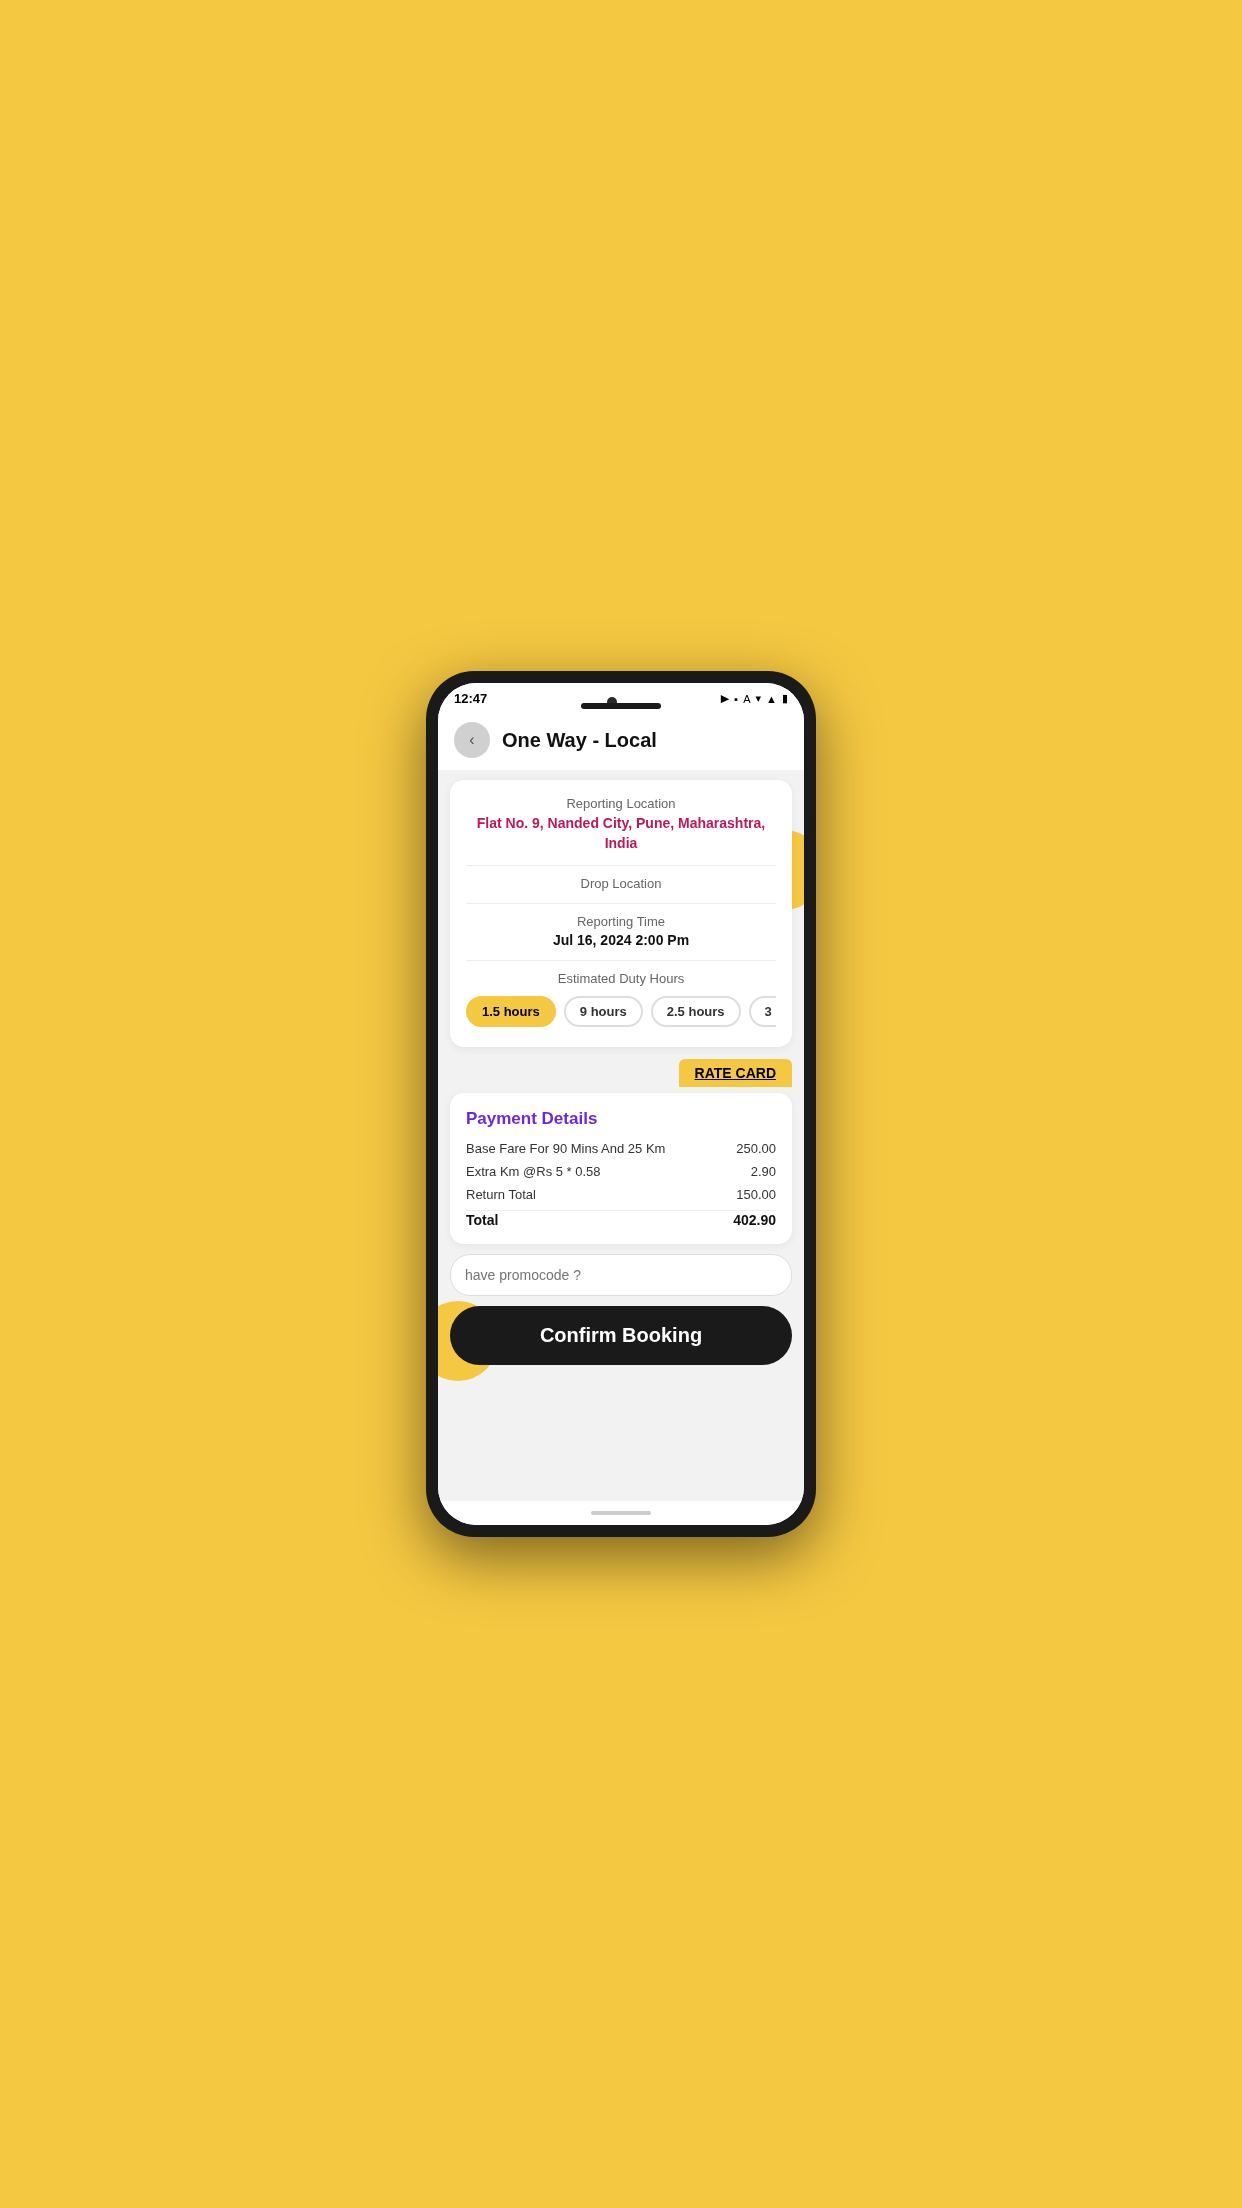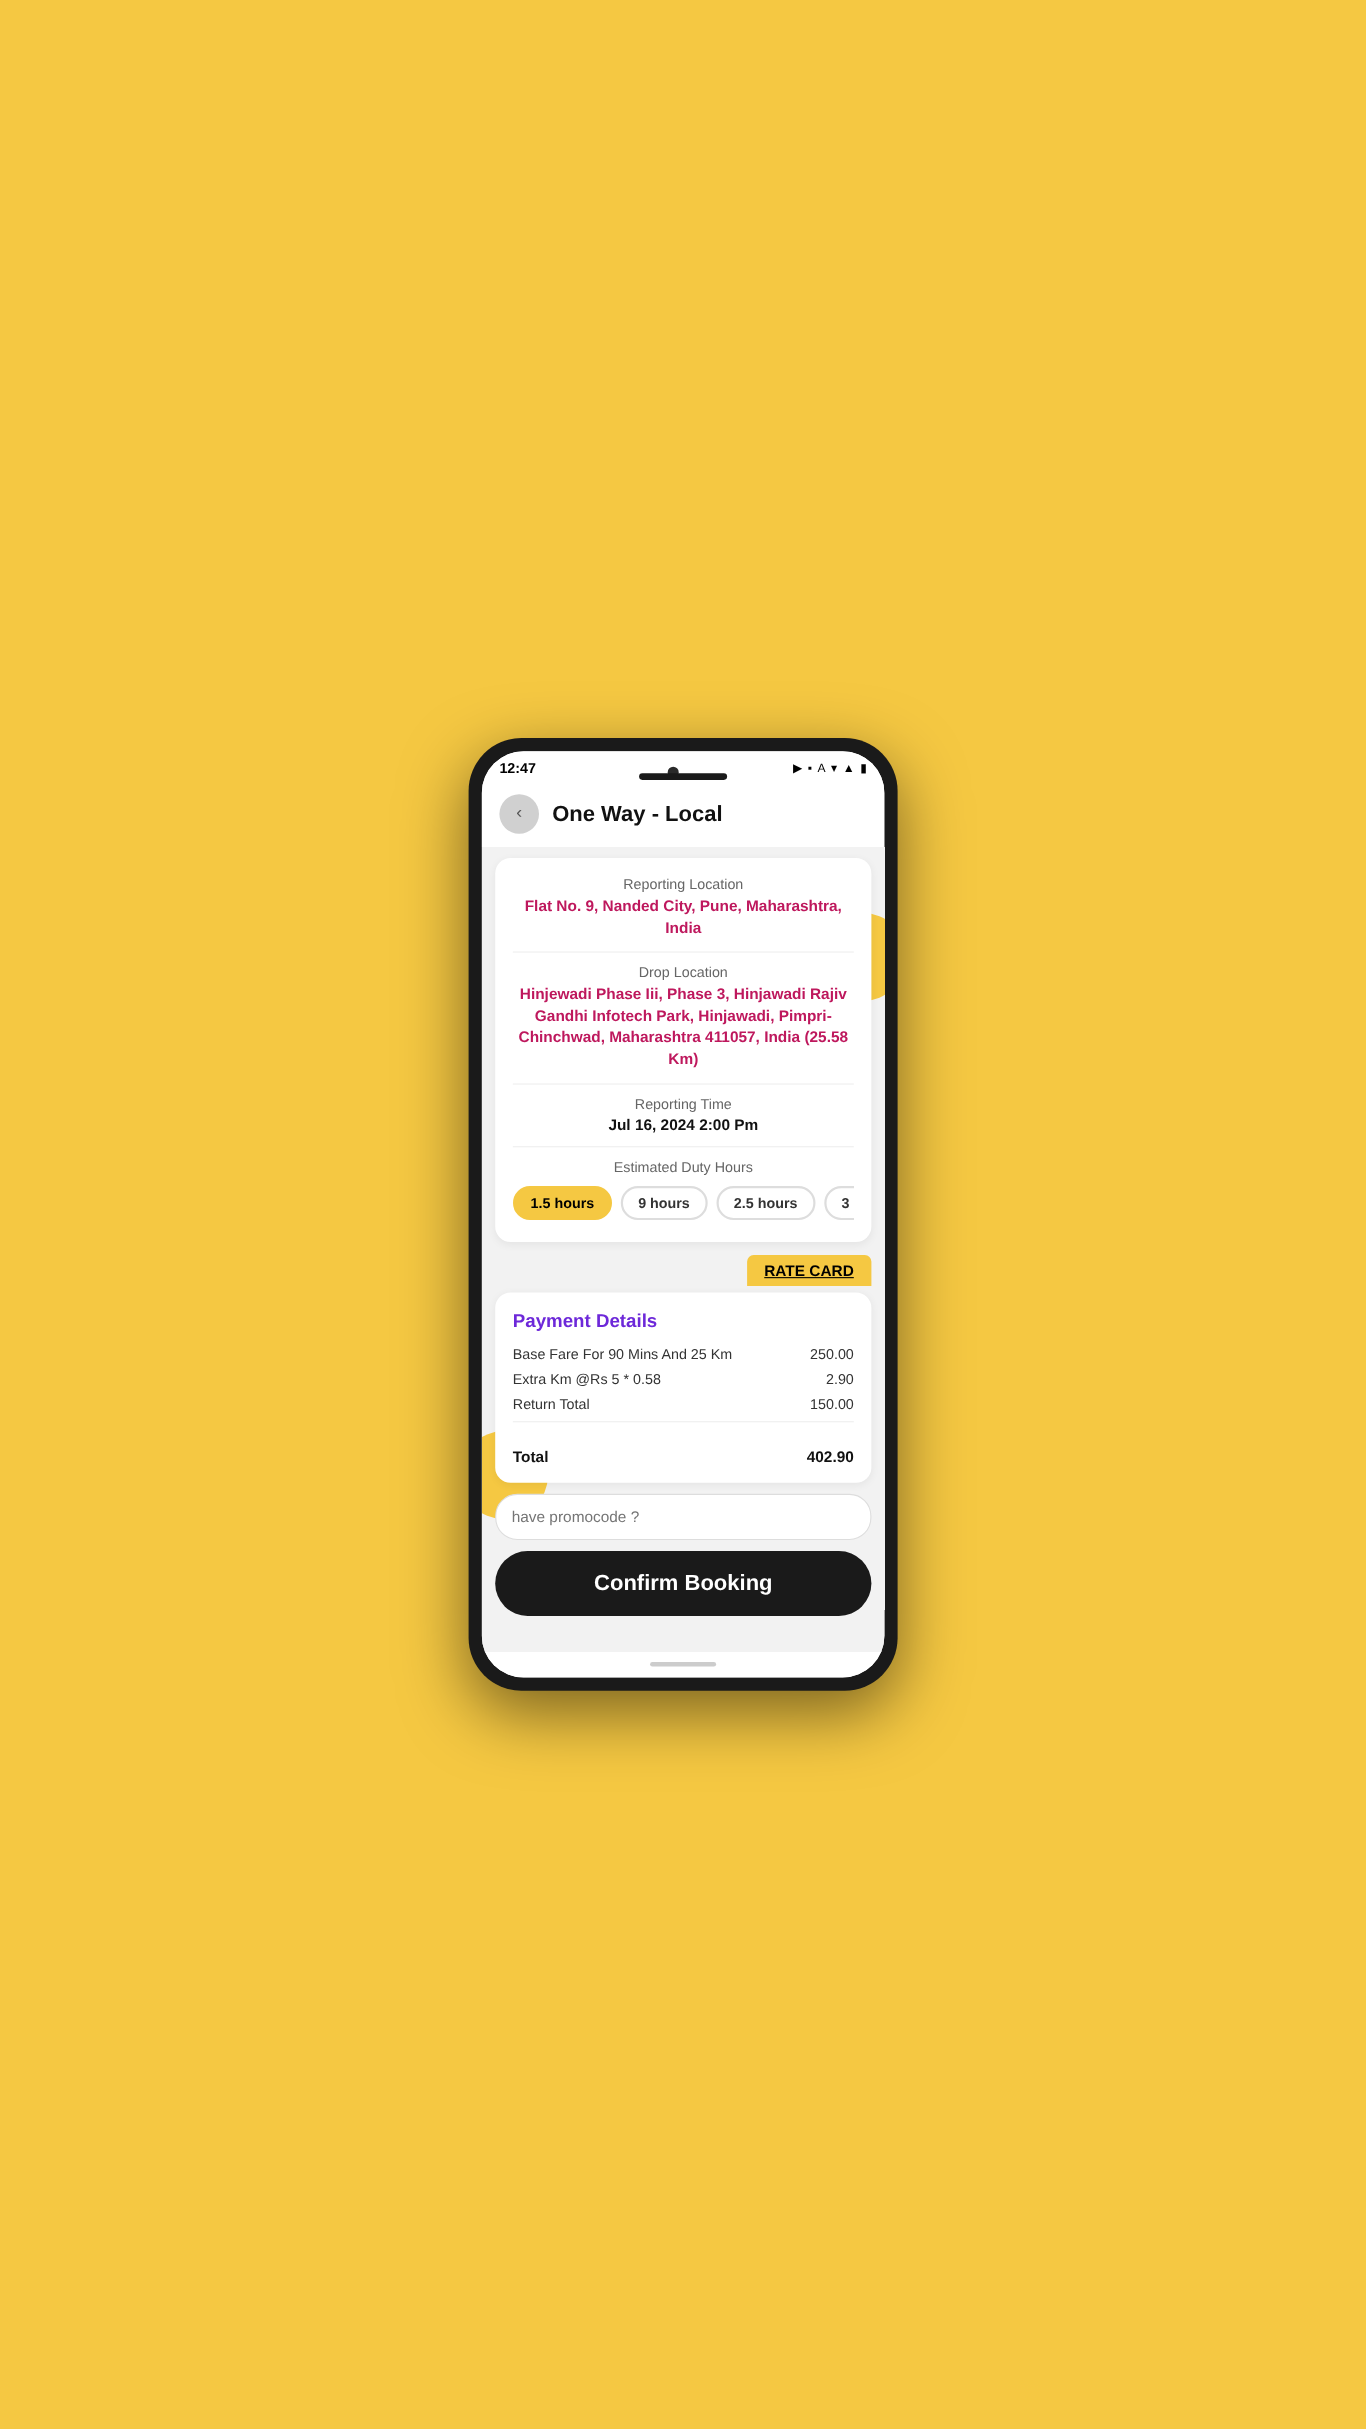--- a/index.html
+++ b/index.html
@@ -262,21 +262,21 @@
     }
     .payment-row-value {
       font-size: 13px;
       color: #333;
     }
     .payment-total-row {
       display: flex;
       justify-content: space-between;
       margin-top: 4px;
       border-top: 1px solid #eee;
-      padding-top: 23px;
+      padding-top: 1px;
     }
     .payment-total-label {
       font-size: 14px;
       font-weight: 800;
       color: #111;
     }
     .payment-total-value {
       font-size: 14px;
       font-weight: 800;
       color: #111;
@@ -367,21 +367,20 @@
       <div class="blob-bottom-left"></div>
 
       <div class="card">
         <div class="location-section">
           <div class="location-label">Reporting Location</div>
           <div class="location-value">Flat No. 9, Nanded City, Pune, Maharashtra, India</div>
         </div>
         <div class="divider"></div>
         <div class="location-section">
           <div class="location-label">Drop Location</div>
-          <div class="location-value">Hinjewadi Phase Iii, Phase 3, Hinjawadi Rajiv Gandhi Infotech Park, Hinjawadi, Pimpri-Chinchwad, Maharashtra 411057, India (25.58 Km)</div>
         </div>
         <div class="divider"></div>
         <div class="time-section">
           <div class="time-label">Reporting Time</div>
           <div class="time-value">Jul 16, 2024 2:00 Pm</div>
         </div>
         <div class="divider"></div>
         <div class="duty-label">Estimated Duty Hours</div>
         <div class="hours-row">
           <div class="hour-pill active">1.5 hours</div>

